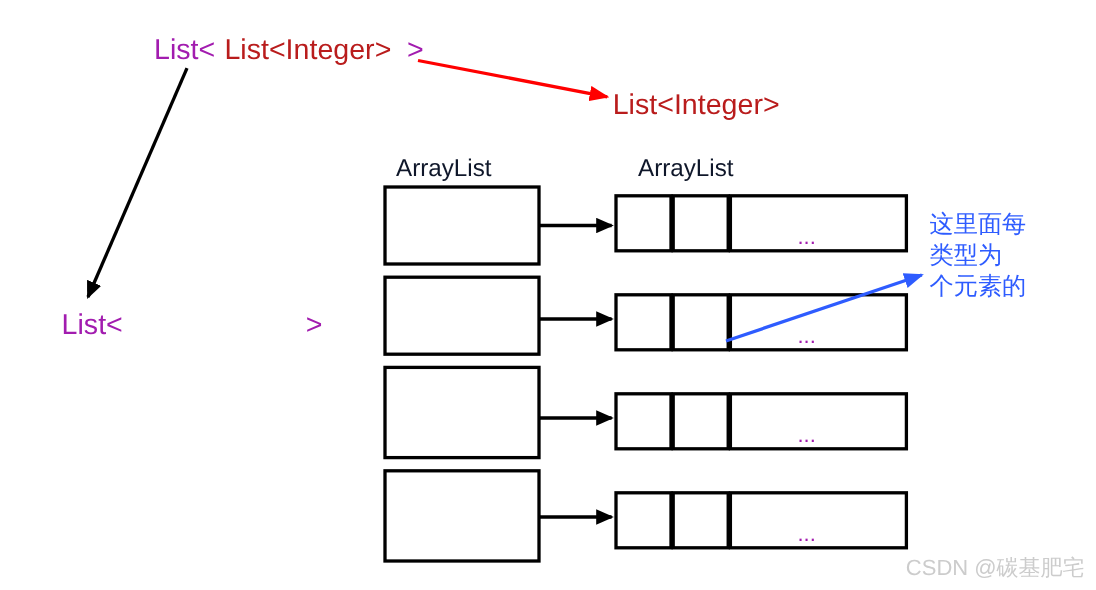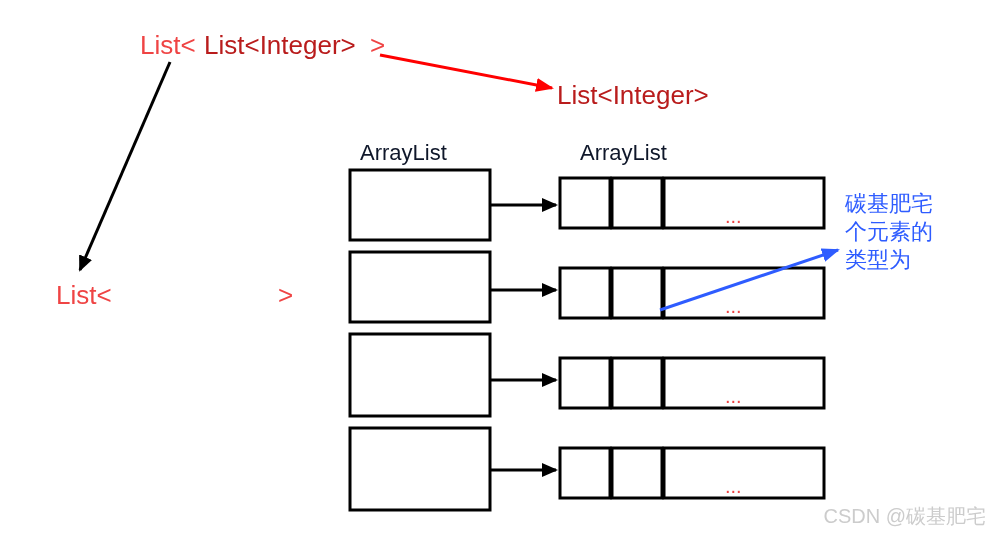--- a/index.html
+++ b/index.html
@@ -1,17 +1,17 @@
 <!DOCTYPE html>
 <html><head>
 <meta charset="utf-8">
 <style>
   html,body{margin:0;padding:0;width:996px;height:536px;background:#fff;font-family:"Microsoft YaHei",Arial,sans-serif;position:relative;overflow:hidden}
   .txt{position:absolute;white-space:nowrap}
-  .black{color:#ef4444}
+  .black{color:#a21caf}
   .red{color:#b91c1c}
   .magenta{color:#0f172a}
   .blue{color:#2e5cff}
   .watermark{position:absolute;right:10px;bottom:6px;color:#ccc;font-size:20px}
   svg.layer{position:absolute;left:0;top:0;width:996px;height:536px;pointer-events:none}
 </style>
 </head>
 <body>
 
 <div class="txt black" style="left:140px;top:30px;font-size:26px">List&lt;</div>
@@ -20,23 +20,23 @@
 
 <div class="txt red" style="left:557px;top:80px;font-size:26px">List&lt;Integer&gt;</div>
 
 <div class="txt magenta" style="left:360px;top:140px;font-size:22px">ArrayList</div>
 <div class="txt magenta" style="left:580px;top:140px;font-size:22px">ArrayList</div>
 
 <div class="txt black" style="left:56px;top:280px;font-size:26px">List&lt;</div>
 <div class="txt black" style="left:278px;top:280px;font-size:26px">&gt;</div>
 
 <div class="txt blue" style="left:845px;top:190px;font-size:22px;line-height:28px">
-  <div>碳基肥宅</div>
+  <div>这里面每</div>
+  <div>类型为</div>
   <div>个元素的</div>
-  <div>类型为</div>
 </div>
 
 <div class="txt black" style="left:725px;top:205px;font-size:20px">...</div>
 <div class="txt black" style="left:725px;top:295px;font-size:20px">...</div>
 <div class="txt black" style="left:725px;top:385px;font-size:20px">...</div>
 <div class="txt black" style="left:725px;top:475px;font-size:20px">...</div>
 
 <div class="watermark">CSDN @碳基肥宅</div>
 
 <svg class="layer" viewBox="0 0 996 536">

